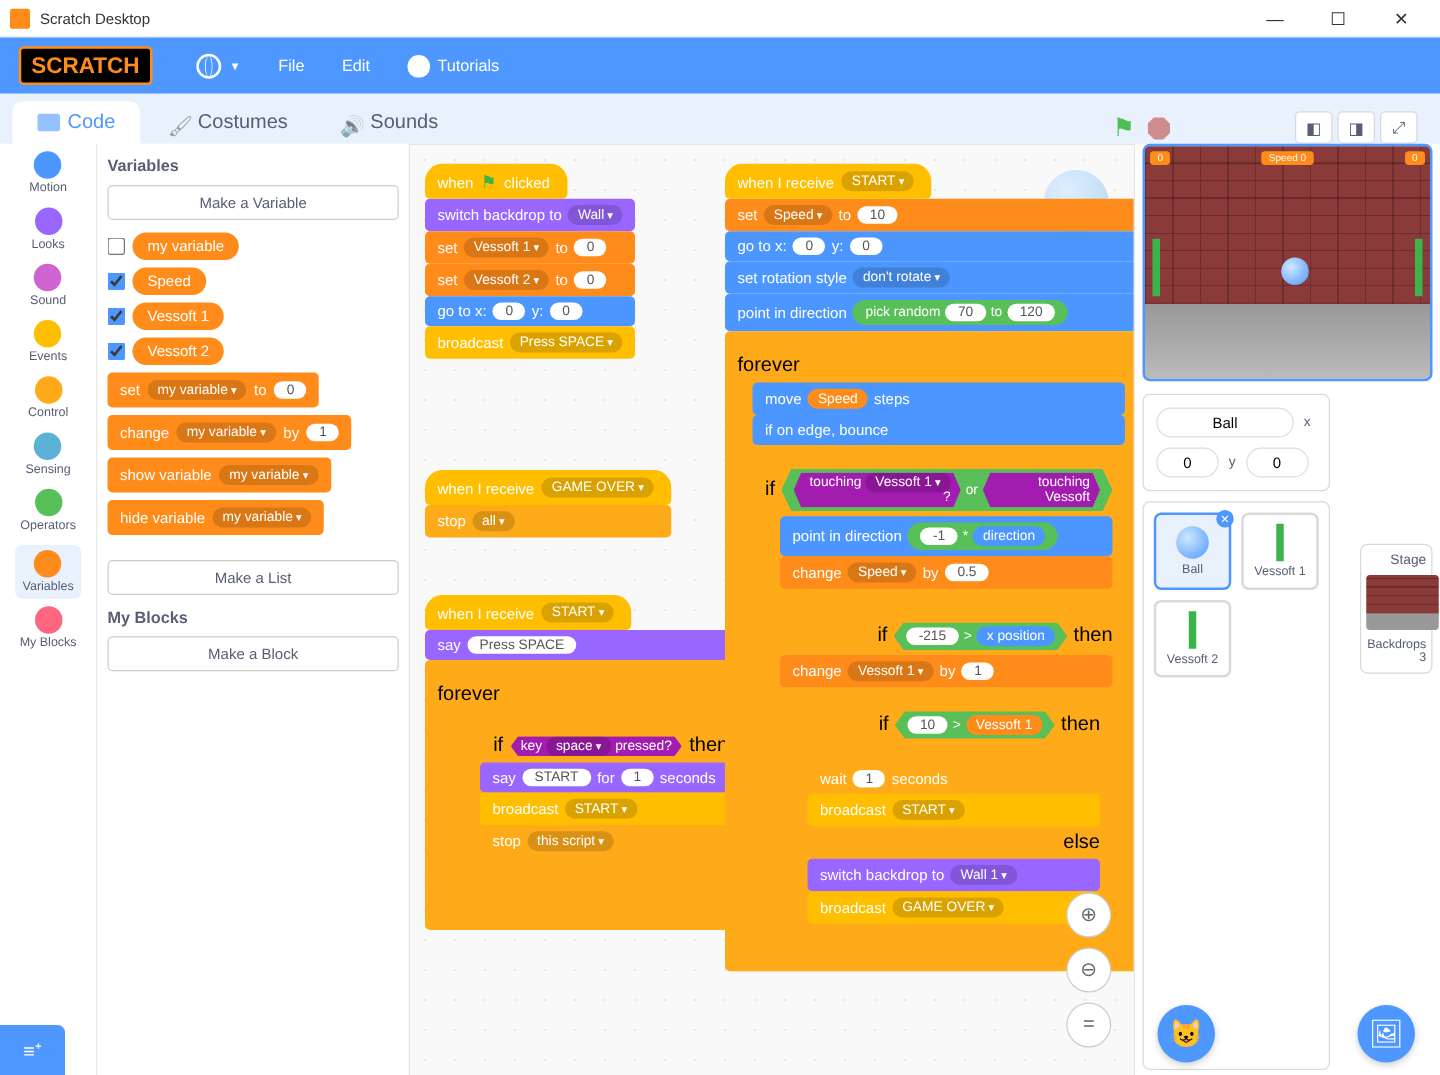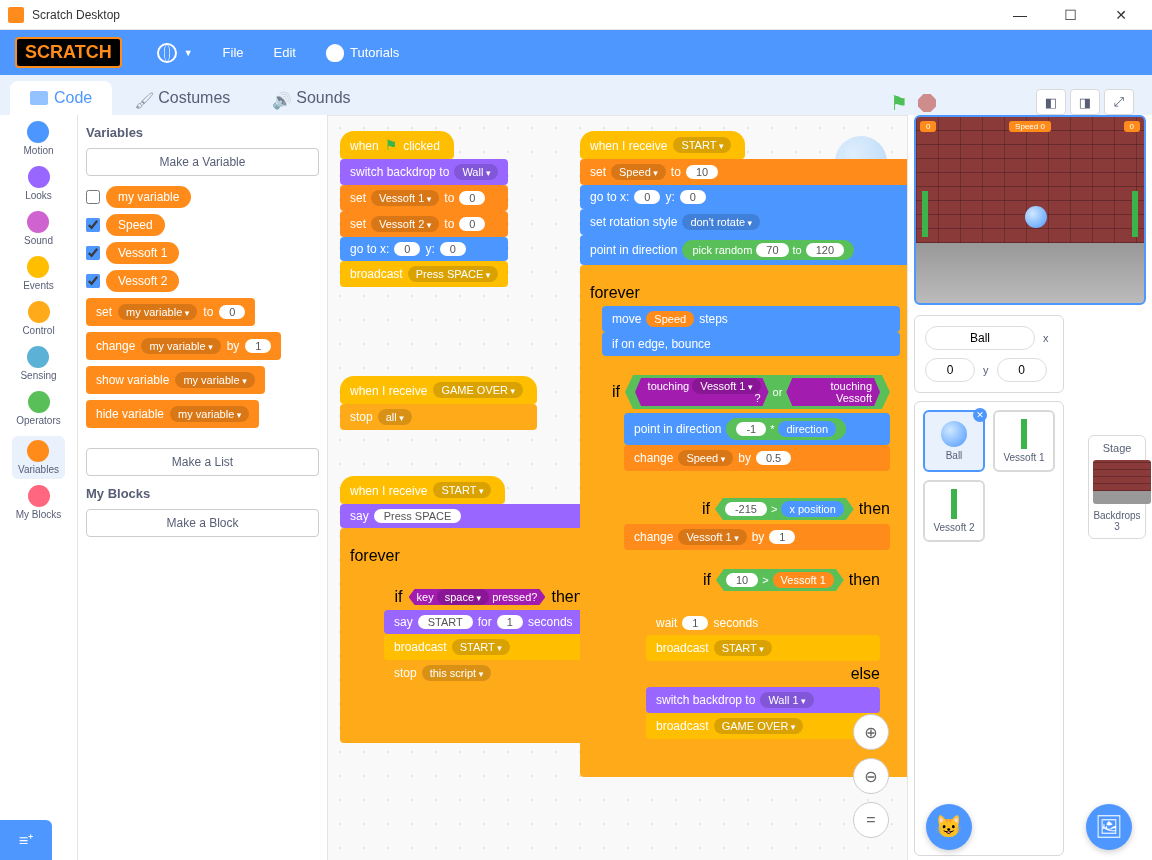--- a/index.html
+++ b/index.html
@@ -91,21 +91,21 @@
 .sprite-info .field { border:1px solid #ddd; border-radius:14px; padding:4px 12px; min-width:50px; text-align:center;}
 .sprite-info label { color:#575e75; font-size:11px; }
 
 .sprite-list { flex:1; margin:4px 6px; border:1px solid #d9d9d9; border-radius:6px; padding:8px; display:flex; flex-wrap:wrap; gap:8px; align-content:flex-start; background:#fff;}
 .sprite-card { width:62px; height:62px; border:2px solid #d9d9d9; border-radius:6px; display:flex; flex-direction:column; align-items:center; justify-content:center; font-size:10px; color:#575e75; position:relative;}
 .sprite-card.selected { border-color:#4d97ff; background:#e9f1fc;}
 .sprite-card .del { position:absolute; top:-4px; right:-4px; width:14px; height:14px; background:#4d97ff; border-radius:50%; color:#fff; font-size:9px; display:flex; align-items:center; justify-content:center;}
 .sc-ball { width:26px; height:26px; border-radius:50%; background: radial-gradient(circle at 35% 35%, #cfe8ff, #4d97ff);}
 .sc-paddle { width:6px; height:30px; background:#3cb44b;}
 
-.stage-box { position:absolute; right:6px; top:320px; width:58px; border:1px solid #d9d9d9; border-radius:6px; font-size:11px; color:#575e75; text-align:center; padding:6px 4px;}
+.stage-box { position:absolute; right:6px; top:320px; width:58px; border:1px solid #d9d9d9; border-radius:6px; font-size:11px; color:#575e75; text-align:right; padding:6px 4px;}
 .stage-thumb { width:58px; height:44px; margin:6px auto; background: linear-gradient(#8b3a3a 0%, #8b3a3a 70%, #999 70%); border-radius:3px; position:relative;}
 .stage-thumb::after{content:''; position:absolute; inset:0 0 30% 0; background-image: repeating-linear-gradient(0deg, rgba(0,0,0,0.25) 0 1px, transparent 1px 7px);}
 
 .fab { position:absolute; width:46px; height:46px; border-radius:50%; background:#4d97ff; color:#fff; display:flex; align-items:center; justify-content:center; font-size:22px; box-shadow:0 2px 6px rgba(0,0,0,0.2);}
 .fab.sprite{ right:180px; bottom:10px;}
 .fab.stage{ right:20px; bottom:10px;}
 
 
 .backpack-btn { position:absolute; left:0; bottom:0; width:52px; height:40px; background:#4d97ff; display:flex; align-items:center; justify-content:center; color:#fff; border-top-right-radius:6px;}
 </style>

